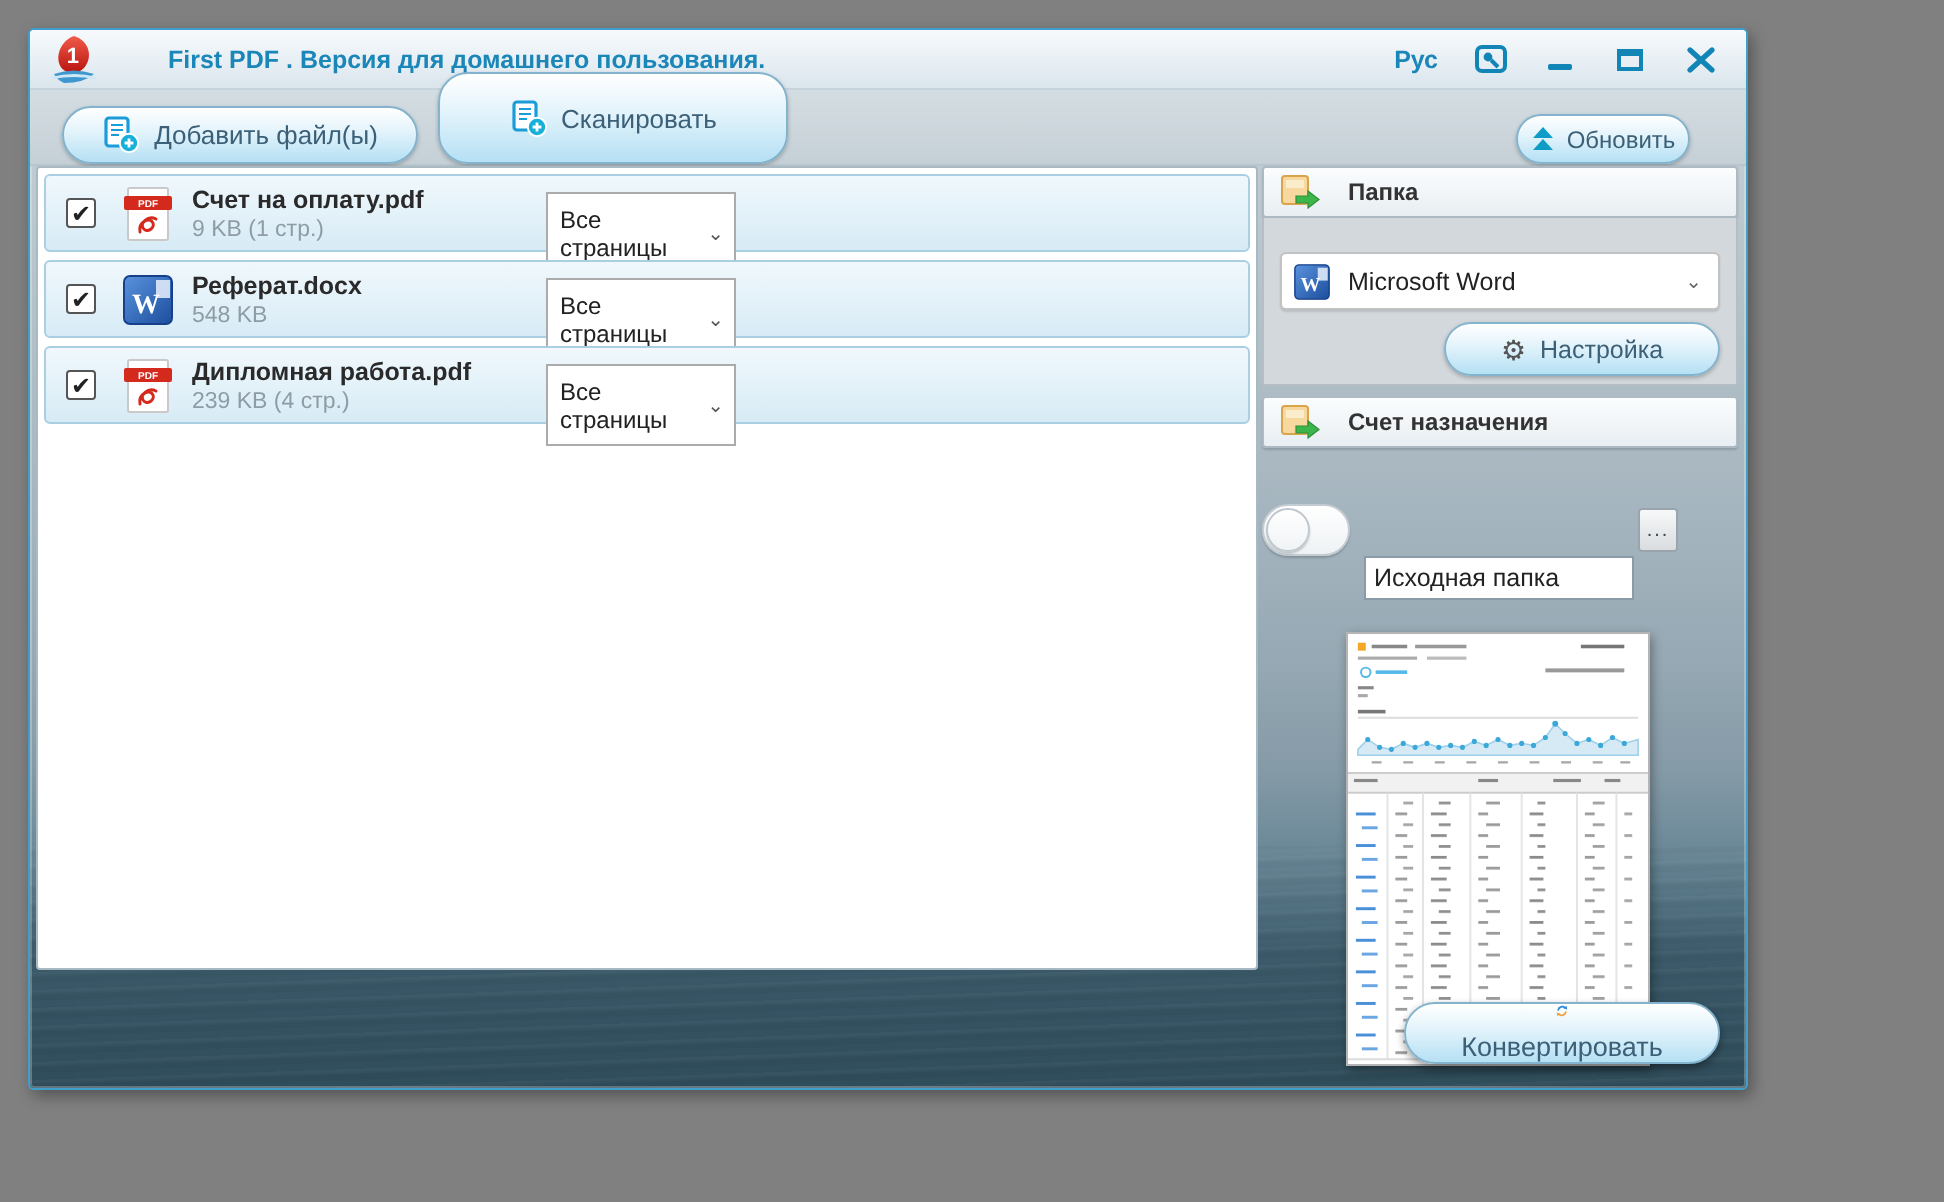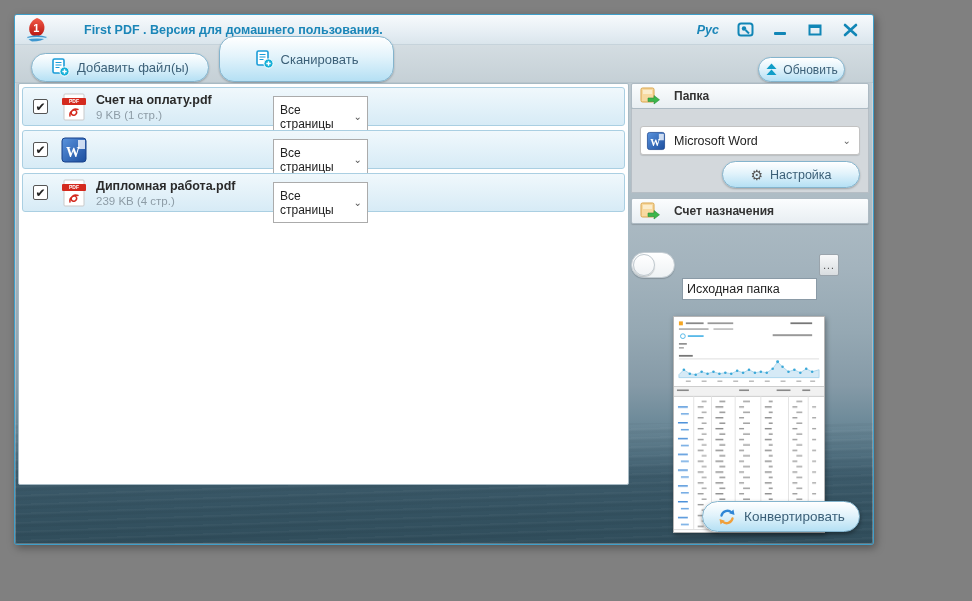--- a/index.html
+++ b/index.html
@@ -23,21 +23,21 @@
   }
 
   
   .titlebar {
     position:absolute; left:0; top:0; right:0; height:30px;
     background:linear-gradient(180deg,#f7fafc,#e3ecf2 70%,#dae5ec);
     border-bottom:1px solid #c6d3db; display:flex; align-items:center;
   }
   .logo { width:26px; height:26px; margin-left:9px; }
   .title { margin-left:9px; font-size:12.5px; font-weight:bold; color:#1b86b8;padding-left:25px; }
-  .tb-right { margin-left:auto; display:flex; align-items:center; gap:17px; margin-right:14px;font-style:italic; }
+  .tb-right { margin-left:auto; display:flex; align-items:center; gap:17px; margin-right:14px; }
   .lang { font-size:12.5px; font-weight:bold; color:#1b86b8; cursor:pointer; }
   .winbtn { width:18px; height:16px; display:flex; align-items:center; justify-content:center; cursor:pointer; }
 
   
   .toolbar {
     position:absolute; left:0; top:30px; right:0; height:38px;
     background:linear-gradient(180deg,#d4dde2,#c5d0d6);
     border-bottom:1px solid #b9c5cc; display:flex; align-items:flex-end;
   }
   .pill {
@@ -125,21 +125,21 @@
     display:flex; align-items:center; justify-content:center; cursor:pointer; letter-spacing:1px;
   }
   .preview {
     margin:16px 0 0 42px; width:152px; height:217px; background:#fff;
     border:1px solid #b5b5b5; box-shadow:1px 2px 5px rgba(0,0,0,.35);
   }
 
   
   .btn-convert {
     position:absolute; left:687px; top:486px; width:158px; height:31px; font-size:13.5px;
-    border-radius:16px; box-shadow:0 2px 4px rgba(0,0,0,.4), 0 1px 0 rgba(255,255,255,.8) inset;
+    border-radius:16px; box-shadow:0 2px 4px rgba(0,0,0,.4), 0 1px 0 rgba(255,255,255,.8) inset;flex-direction:column;
   }
 </style>
 </head>
 <body>
 
 <div class="window">
   <div class="ripples"></div>
 
   <div class="titlebar">
     <svg class="logo" viewBox="0 0 26 26">
@@ -237,20 +237,24 @@
         <defs>
             <linearGradient id="wg" x1="0" y1="0" x2="1" y2="1">
           <stop offset="0" stop-color="#5a93dd"></stop>
               <stop offset="1" stop-color="#1c4e9e"></stop>
         </linearGradient>
           </defs>
         <rect x="1" y="2" width="24" height="24" rx="3" fill="url(#wg)" stroke="#16418a"></rect>
         <rect x="17" y="4" width="7" height="9" fill="#e8f0fb" opacity="0.85"></rect>
         <text x="12" y="20.5" font-size="14" font-weight="bold" fill="#fff" text-anchor="middle" font-family="Liberation Serif, serif">W</text>
       </svg>
+      <div class="file-meta">
+        <div class="file-name">Реферат.docx</div>
+        <div class="file-size">548 KB</div>
+      </div>
       <div class="pages-select">
         <span>Все страницы</span>
         <span class="chev">⌄</span>
       </div>
     </div>
 
     <div class="file-row">
       <span class="checkbox">✔</span>
       <svg class="file-icon" viewBox="0 0 26 28">
         <rect x="3" y="1" width="20" height="26" rx="1" fill="#fff" stroke="#c9c9c9"></rect>

